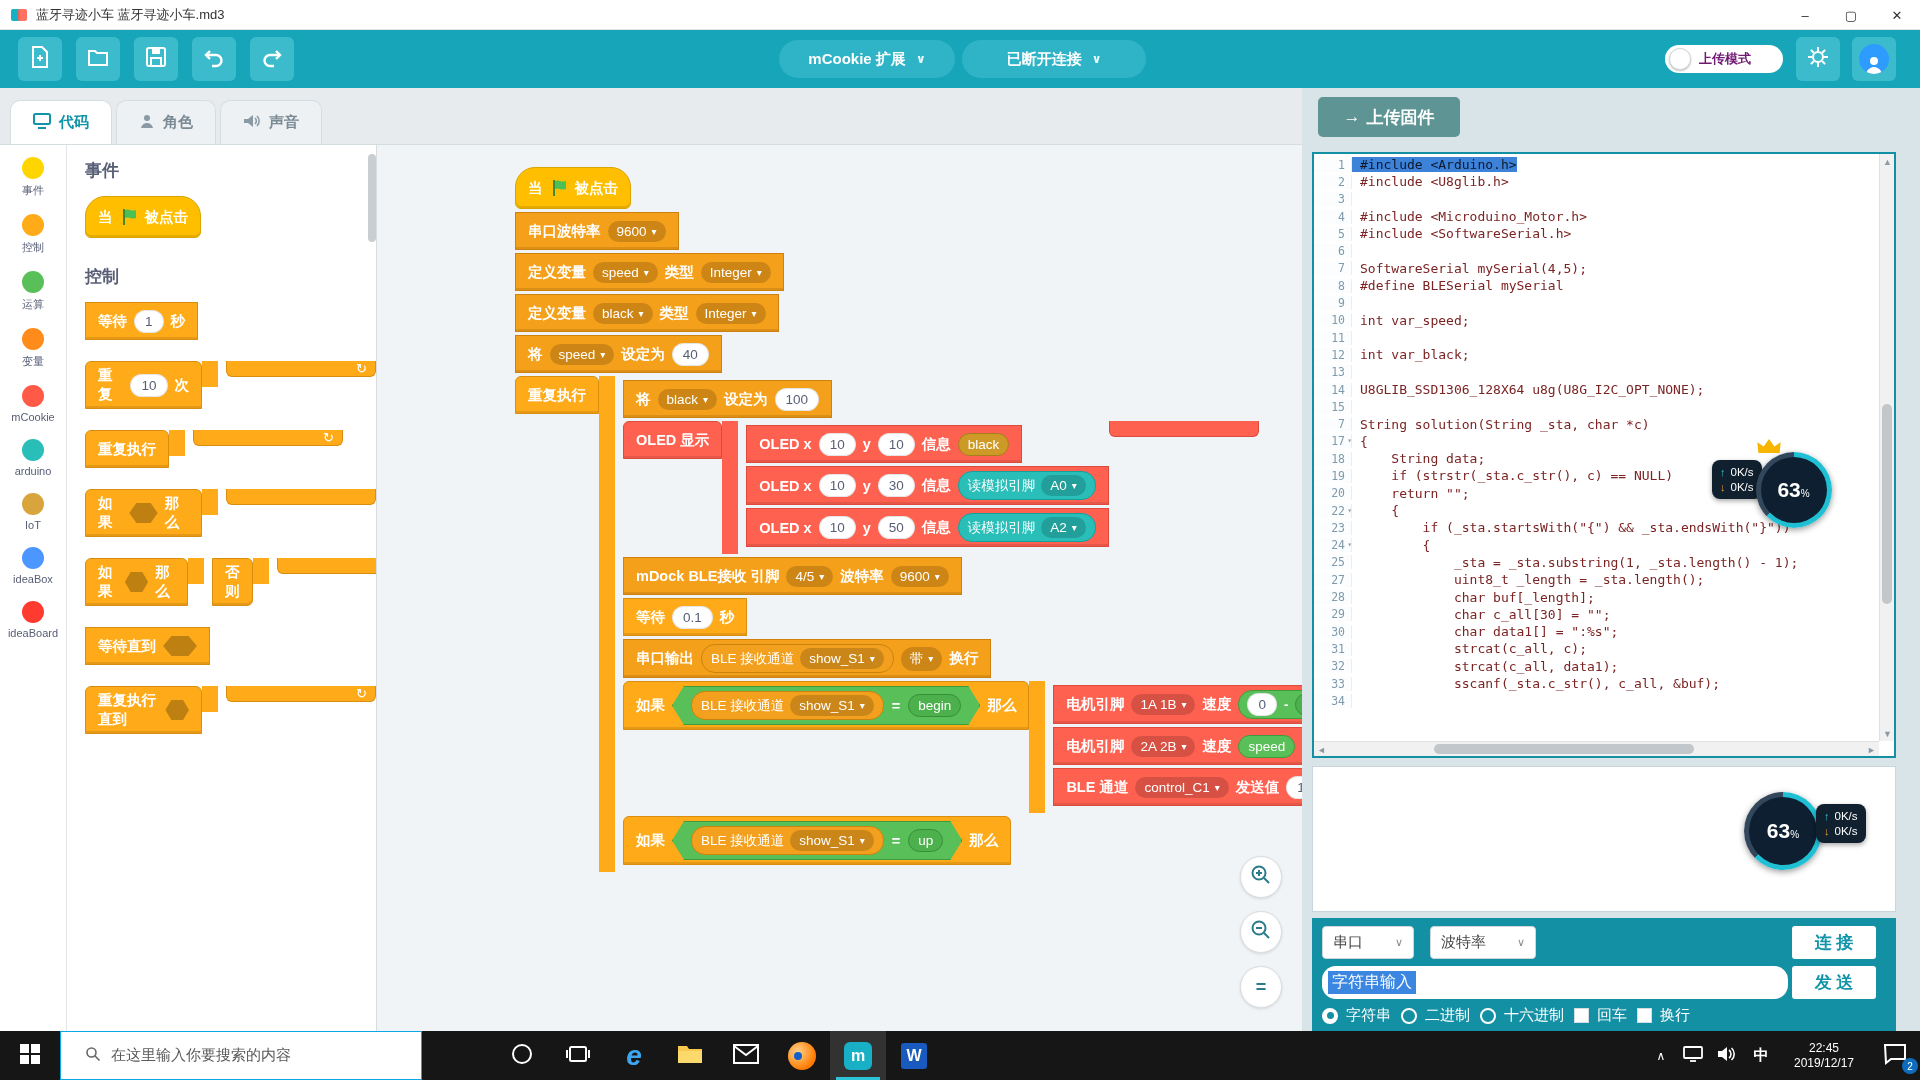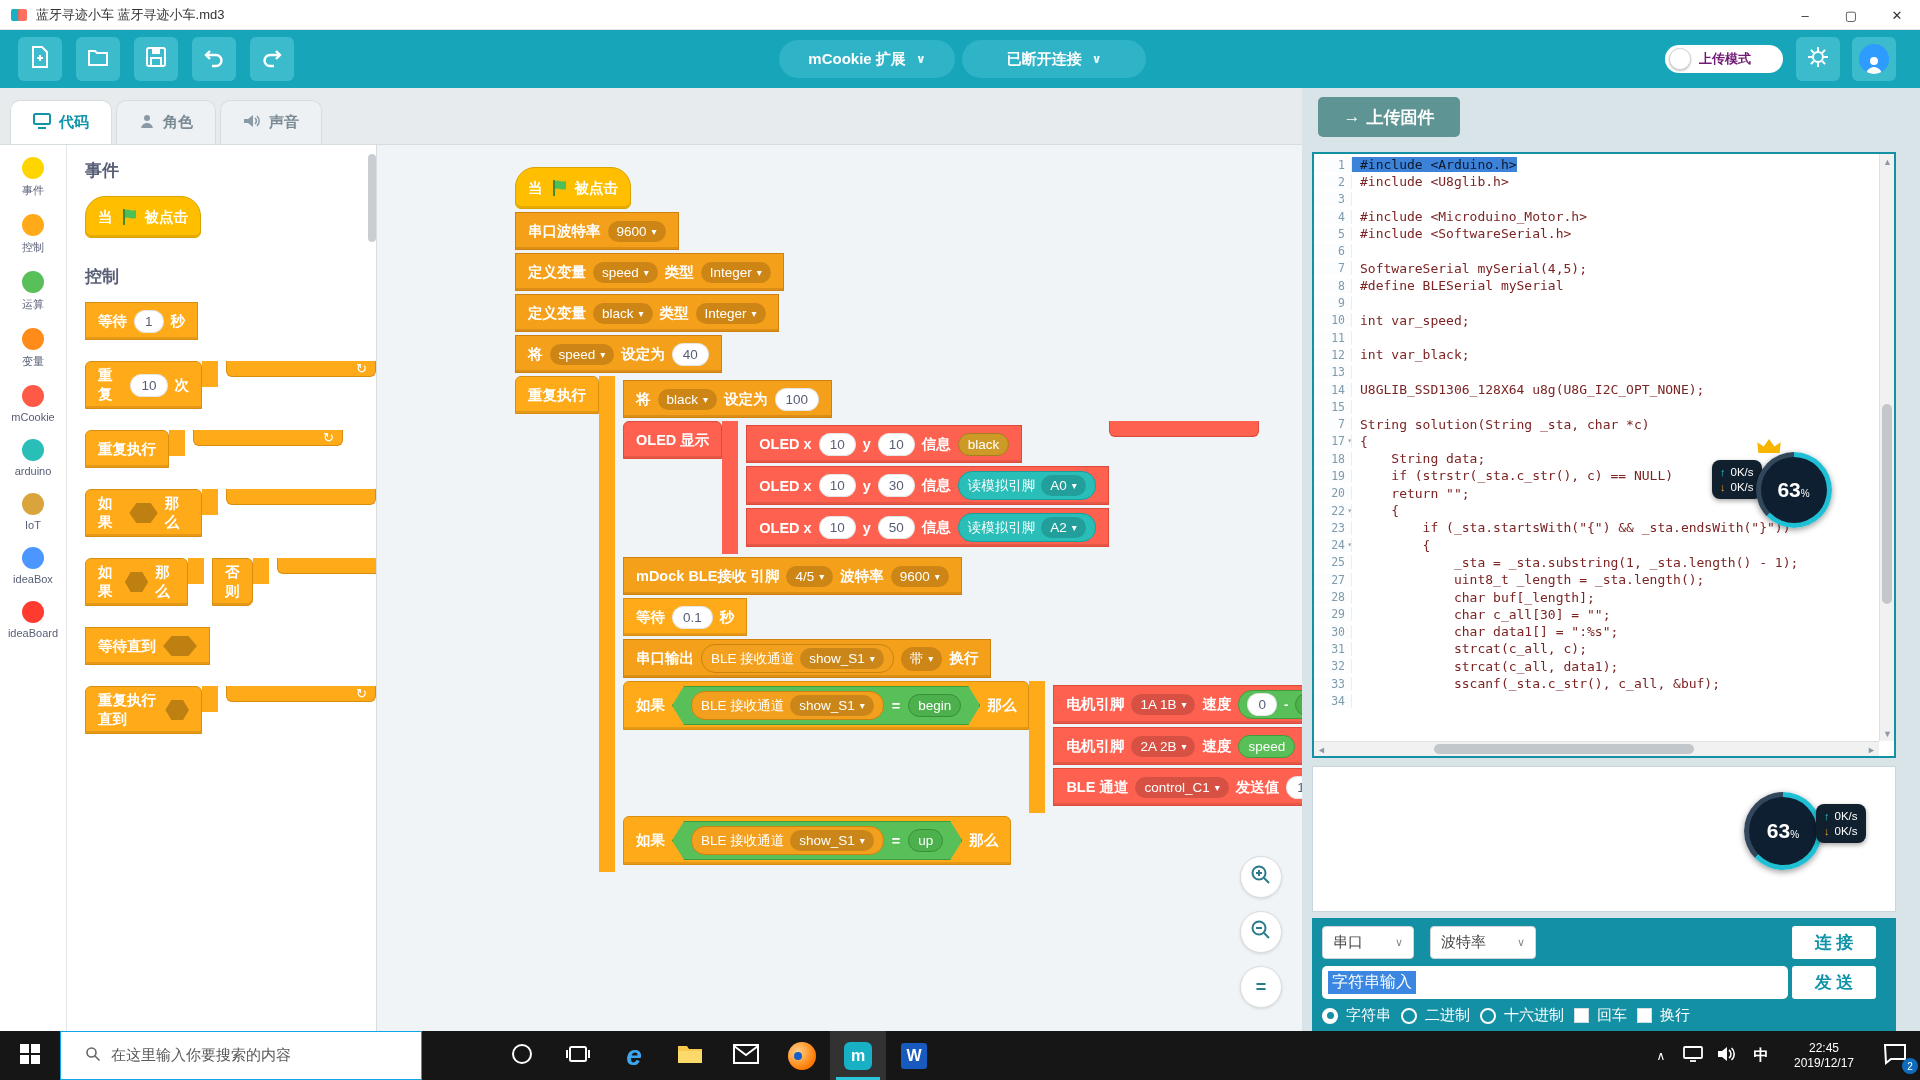--- a/index.html
+++ b/index.html
@@ -51,21 +51,21 @@
 
   
   .outbox{position:absolute;left:1312px;top:766px;width:584px;height:146px;background:#fff;border:1px solid #c9d6dc}
 
   
   .serialpanel{position:absolute;left:1312px;top:918px;width:584px;height:113px;background:#1490A5;padding:8px 10px}
   .srow{display:flex;align-items:center;gap:16px;margin-bottom:7px}
   .ssel{height:33px;background:#fff;border:1px solid #cfd6d9;border-radius:4px;display:flex;align-items:center;justify-content:space-between;padding:0 10px;color:#444;font-size:15px}
   .ssel .car{color:#888;font-size:11px;margin-left:8px}
   .sbtn{position:absolute;right:10px;width:84px;height:33px;background:#fff;border-radius:3px;color:#1193a8;font-size:17px;font-weight:700;display:flex;align-items:center;justify-content:center;cursor:pointer}
-  .sinput{width:466px;height:33px;background:#fff;border-radius:5px;display:flex;align-items:center;padding:0 6px}
+  .sinput{width:466px;height:33px;background:#fff;border-radius:14px;display:flex;align-items:center;padding:0 6px}
   .seltext{background:#3a86e0;color:#fff;font-size:16px;padding:1px 4px}
   .sopt{display:flex;align-items:center;gap:8px;color:#fff;font-size:15px}
   .radio{width:16px;height:16px;border-radius:50%;border:2px solid #fff;background:transparent;display:flex;align-items:center;justify-content:center}
   .radio.on{background:#fff}
   .radio.on::after{content:"";width:7px;height:7px;border-radius:50%;background:#1490A5}
   .chk{width:15px;height:15px;background:#fff;border:1px solid #d4dde0}
 
   
   .cats{position:absolute;left:0;top:145px;width:67px;height:886px;background:#fff;border-right:1px solid #e2e6e8;padding-top:12px}
   .cat{display:flex;flex-direction:column;align-items:center;gap:4px;margin-bottom:16px;cursor:pointer}

